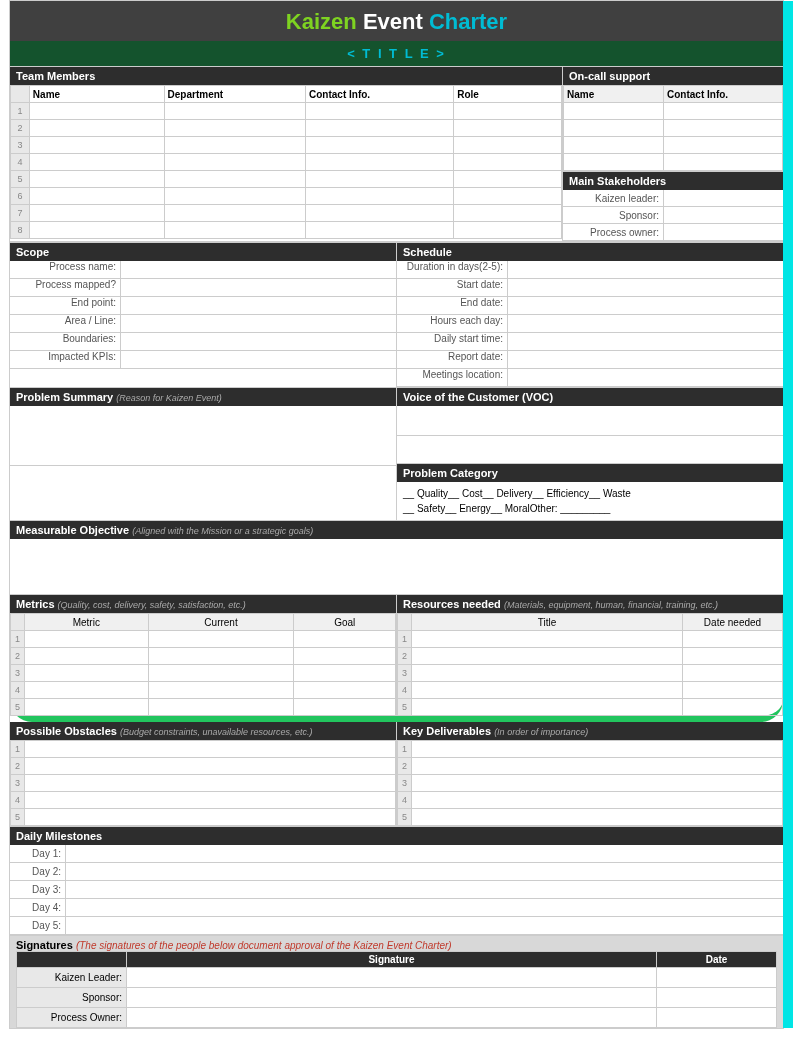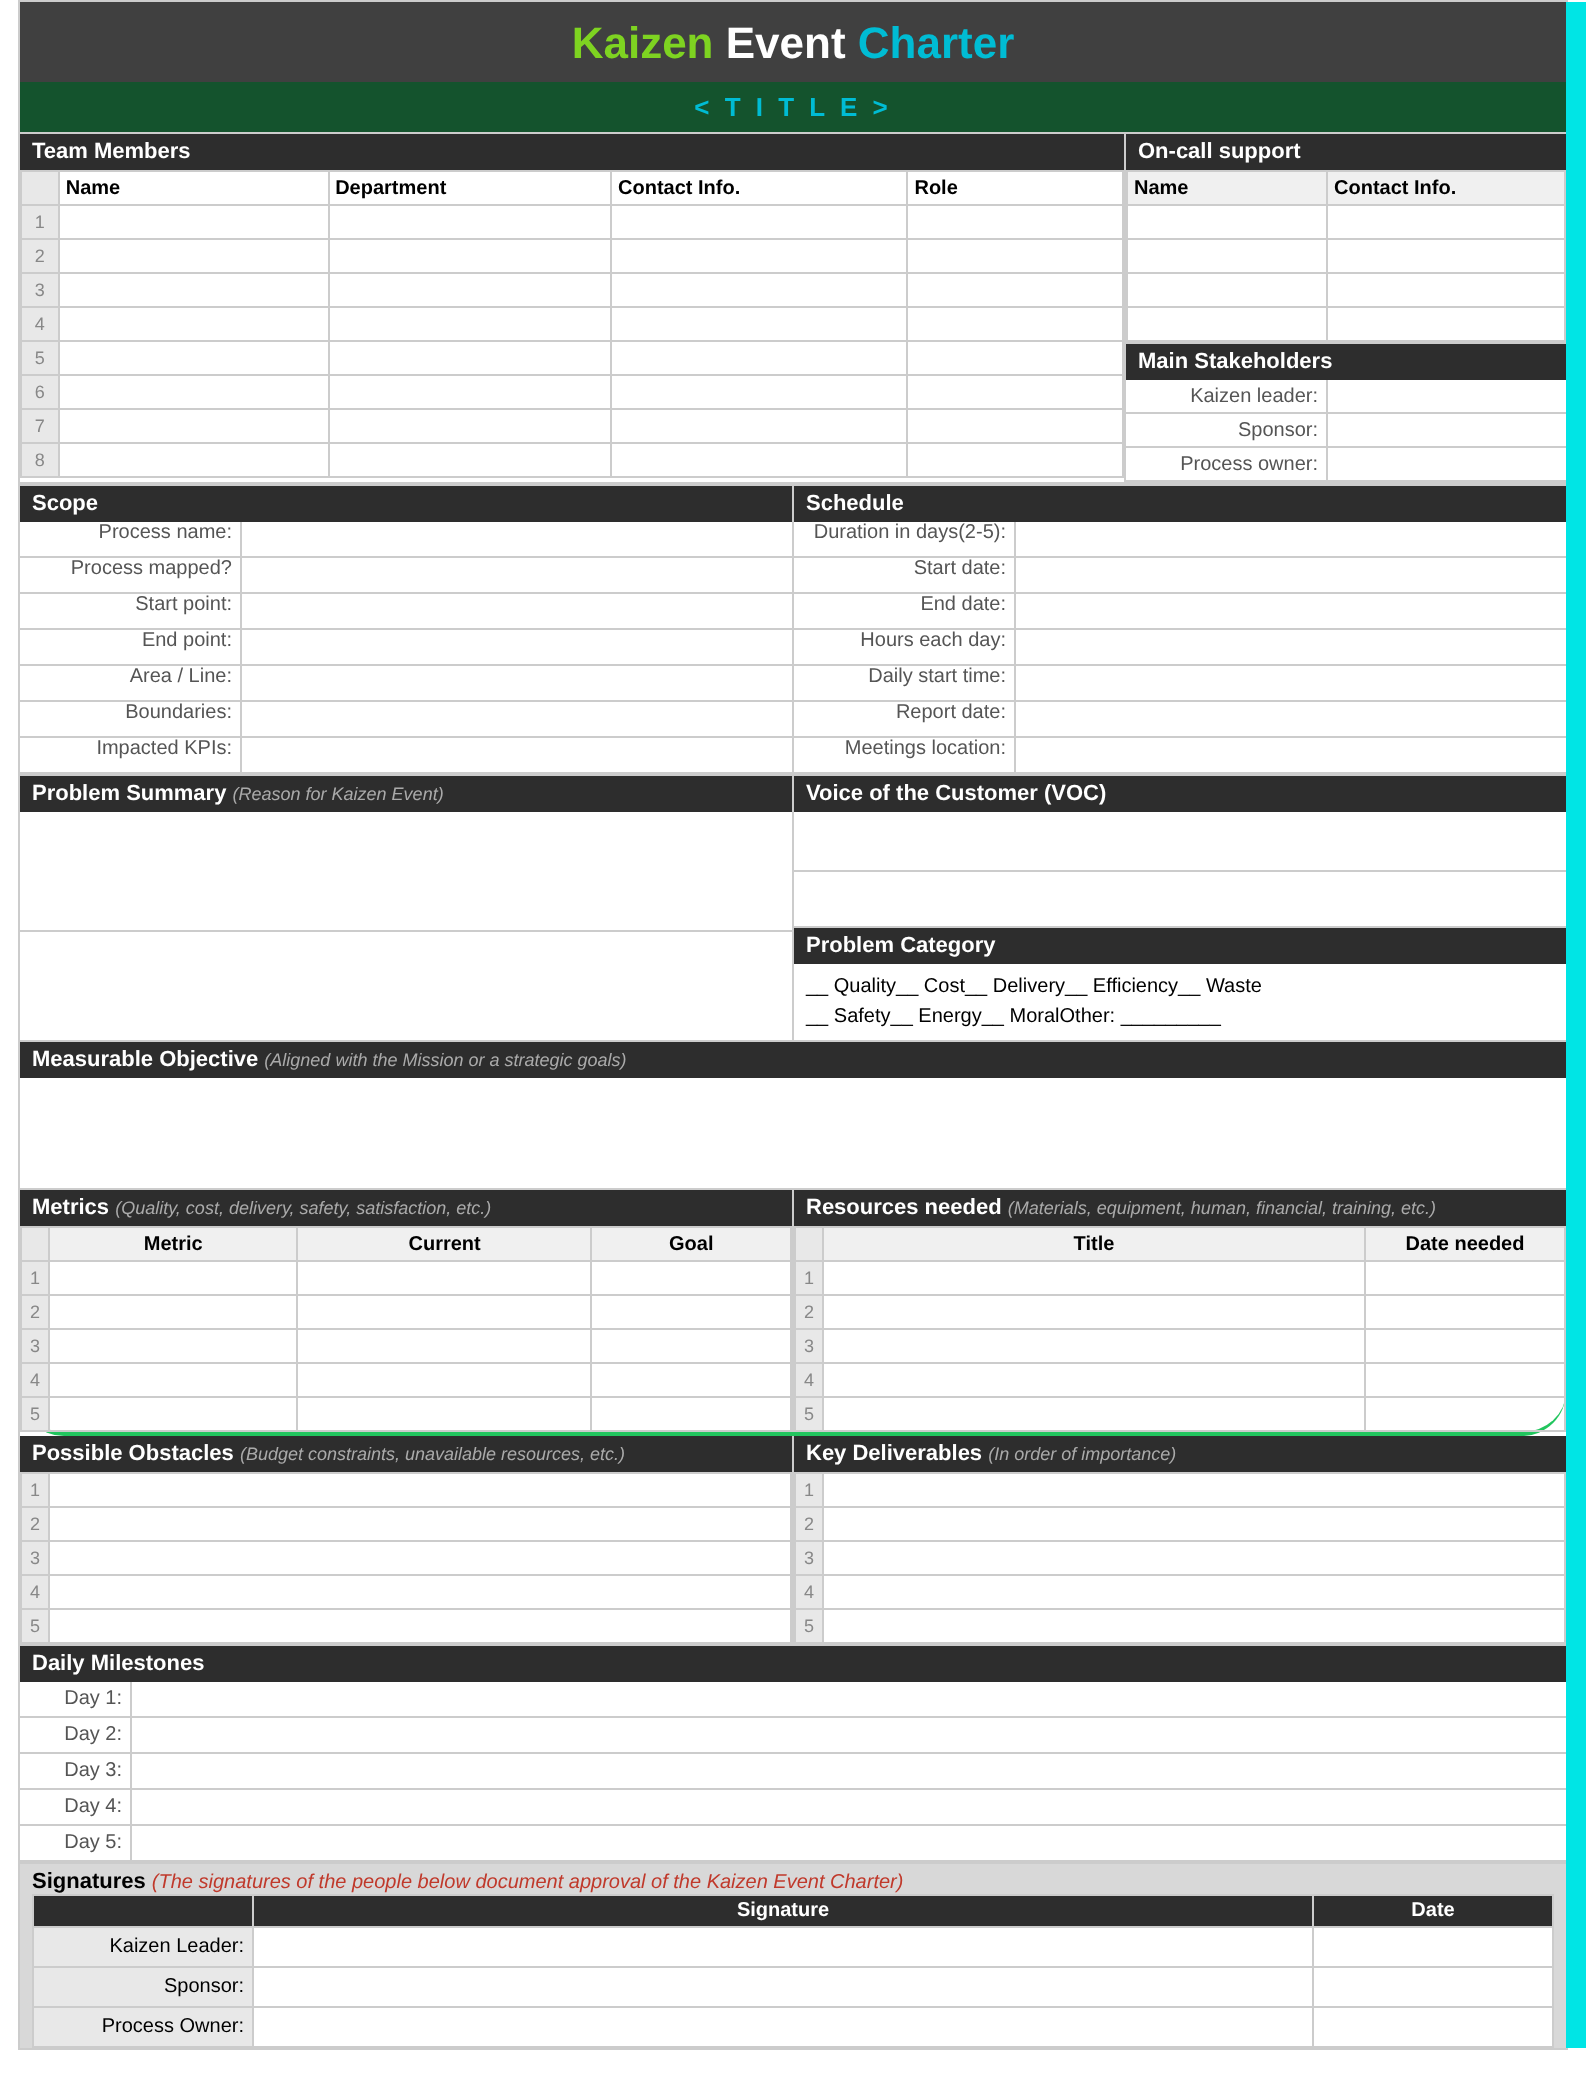--- a/index.html
+++ b/index.html
@@ -224,42 +224,42 @@
     .measurable-section {
       border-bottom: 1px solid #ccc;
     }
     .measurable-content {
       height: 55px;
     }
 
     
     .metrics-resources {
       display: flex;
-      border-bottom: 2px solid #22c55e;
+      border-bottom: 6px solid #22c55e;
       border-radius: 22px;
     }
     .metrics-col {
       flex: 1;
       border-right: 1px solid #ccc;
     }
     .resources-col {
       flex: 1;
     }
     .data-table {
       width: 100%;
       border-collapse: collapse;
     }
     .data-table td, .data-table th {
       border: 1px solid #ccc;
       height: 17px;
       font-size: 10px;
       padding: 1px 3px;
     }
     .data-table th {
-      font-weight: bold;
+      font-weight: normal;
       background: #f0f0f0;
       font-size: 10px;
     }
     .data-table .row-num {
       width: 14px;
       background: #e8e8e8;
       text-align: center;
       color: #888;
       font-size: 9px;
     }
@@ -504,24 +504,20 @@
   <div class="scope-schedule">
     <div class="scope-col">
       <div class="section-header">Scope</div>
       <div id="scope-rows">
           <div class="scope-row">
     <span class="scope-label">Process name:</span>
     <div class="scope-value"></div>
   </div>
           <div class="scope-row">
     <span class="scope-label">Process mapped?</span>
-    <div class="scope-value"></div>
-  </div>
-          <div class="scope-row">
-    <span class="scope-label">Start point:</span>
     <div class="scope-value"></div>
   </div>
           <div class="scope-row">
     <span class="scope-label">End point:</span>
     <div class="scope-value"></div>
   </div>
           <div class="scope-row">
     <span class="scope-label">Area / Line:</span>
     <div class="scope-value"></div>
   </div>

